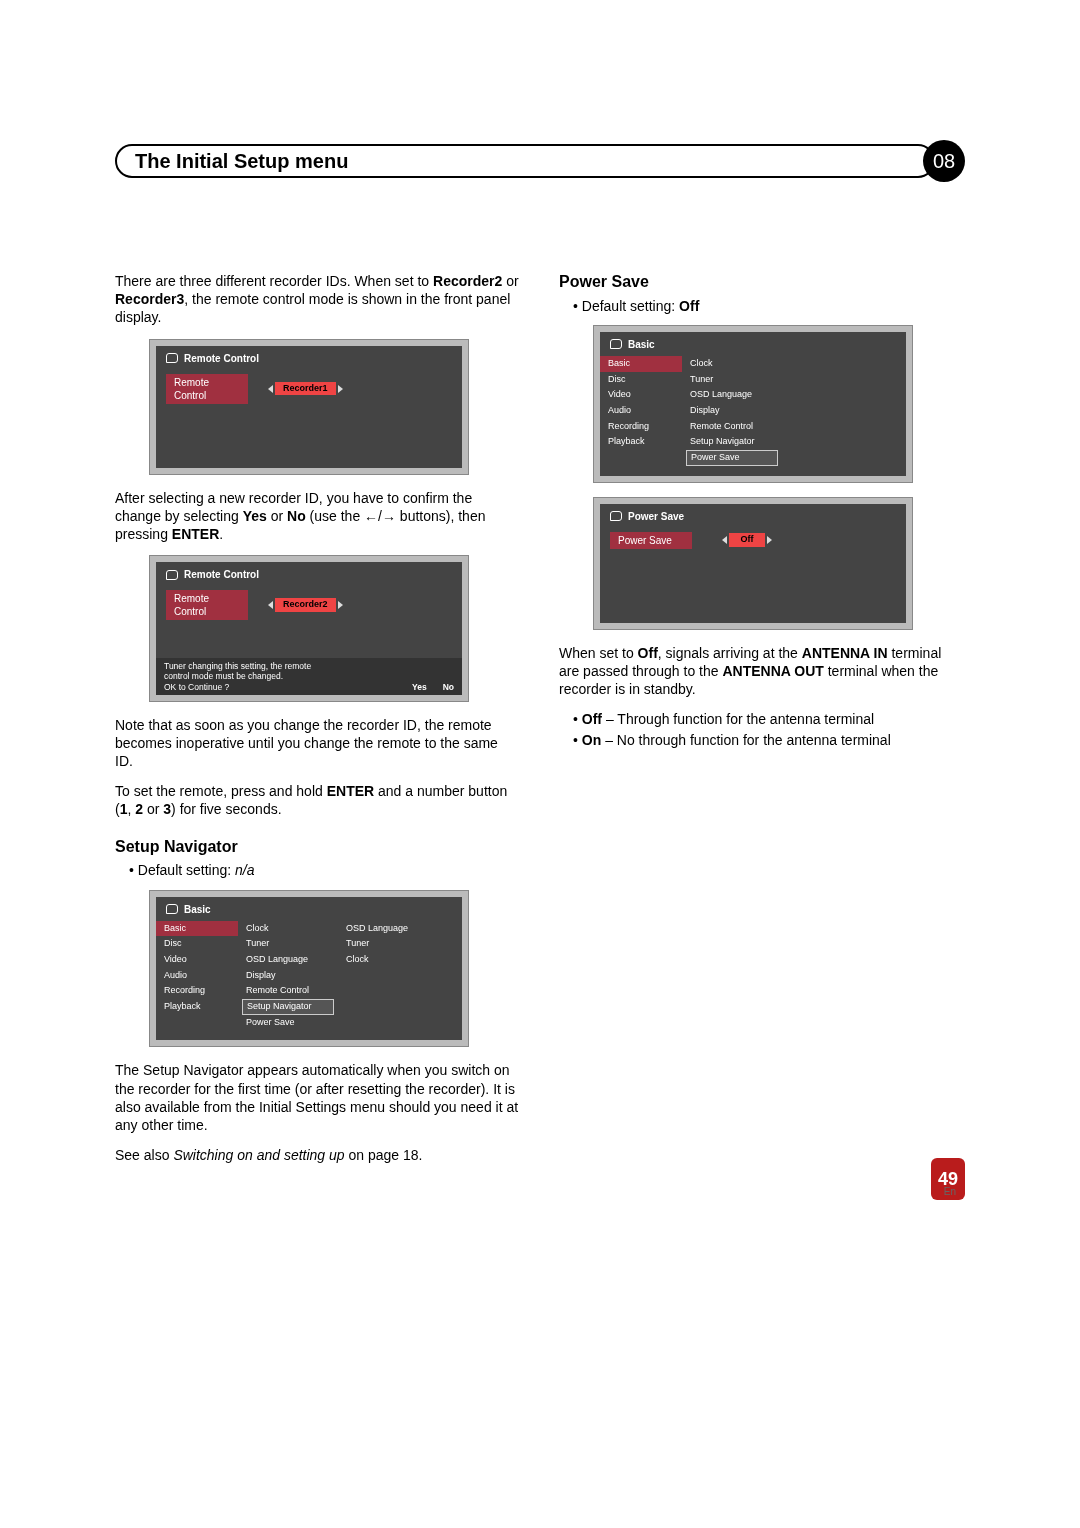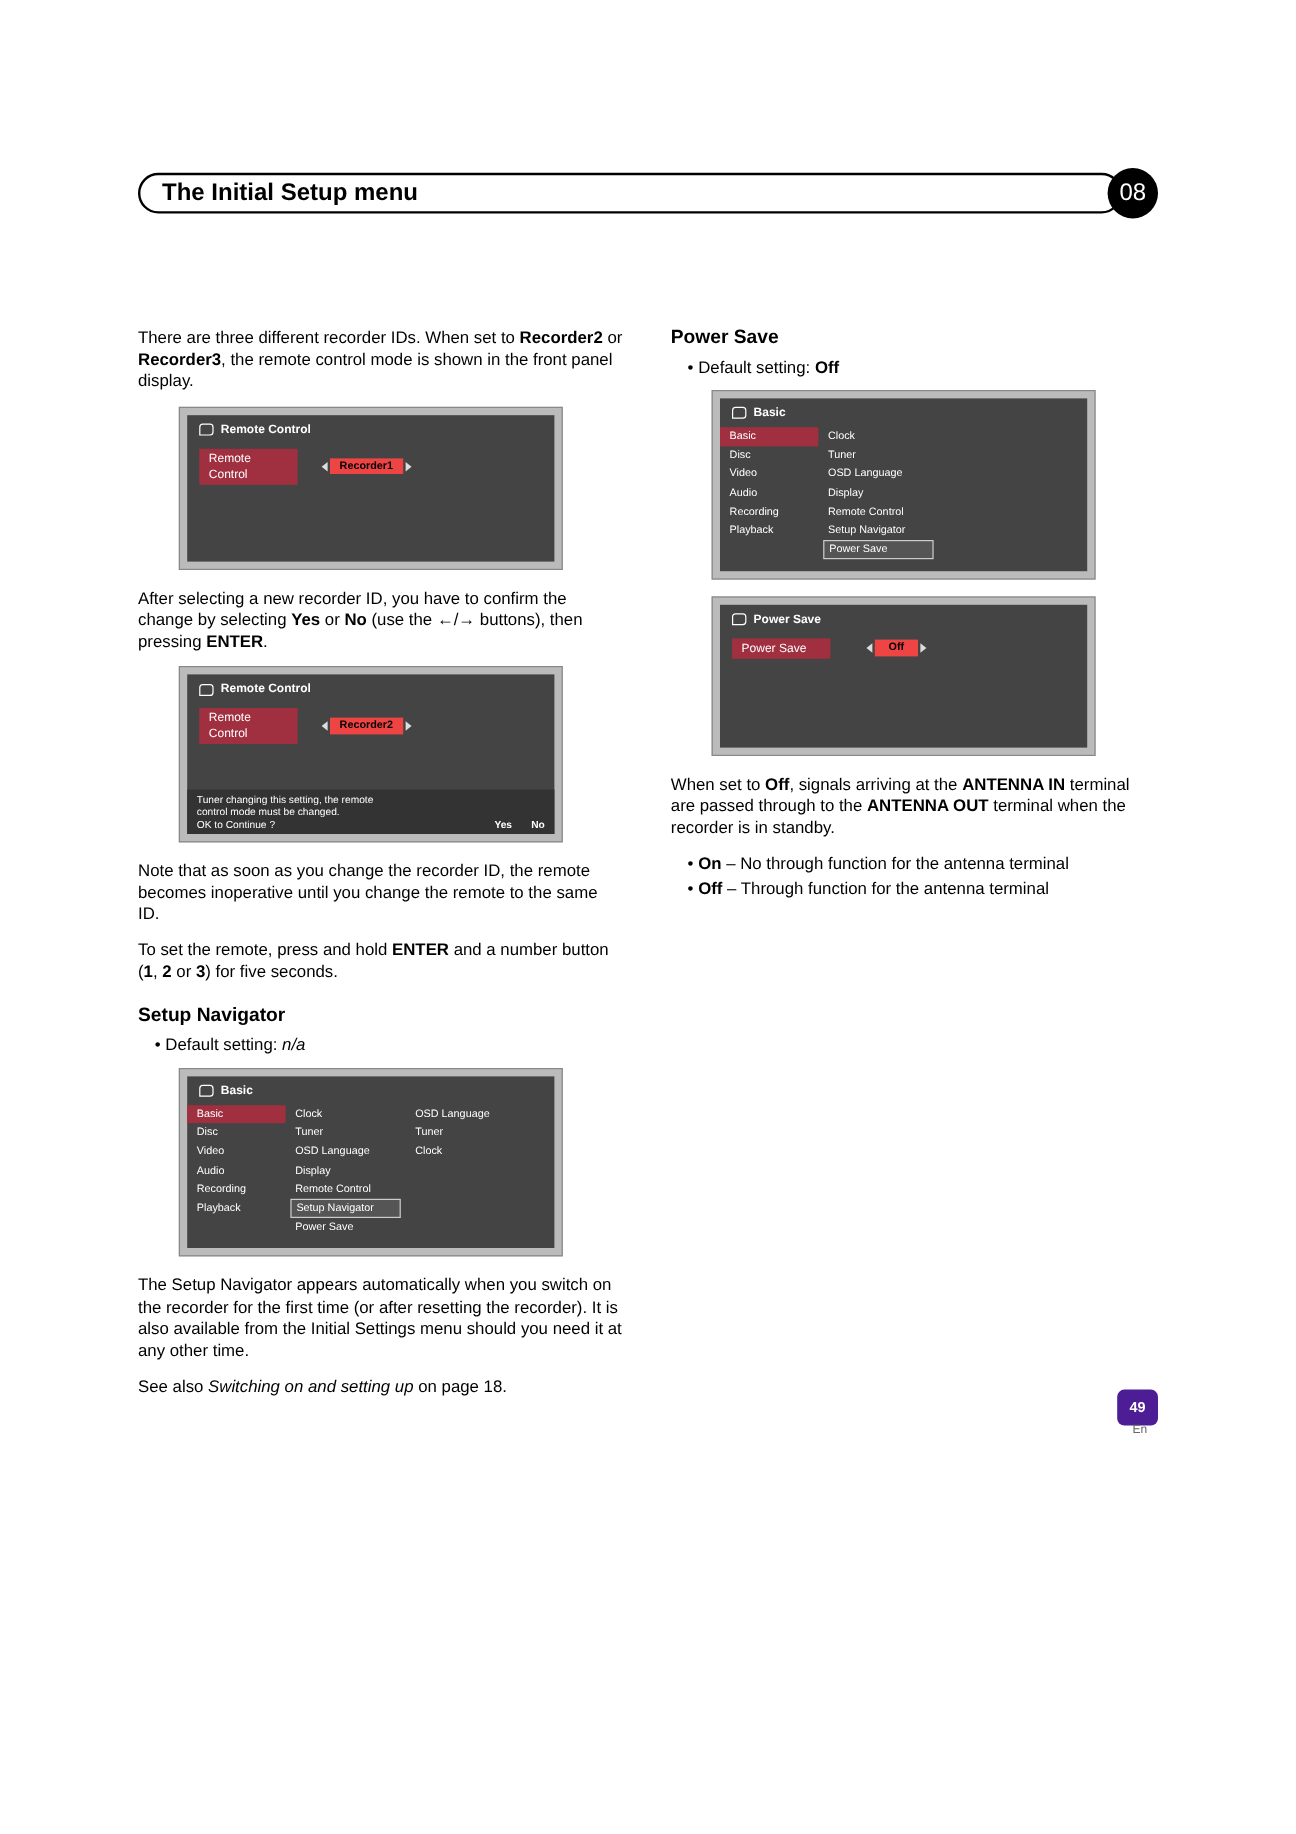--- a/index.html
+++ b/index.html
@@ -150,26 +150,26 @@
   }
   .osd-footer .yn { display: flex; gap: 16px; font-weight: bold; }
 
   .arrow-glyph { font-family: Arial; font-weight: bold; }
 
   .page-num-badge {
     position: absolute;
     right: 115px;
     top: 1158px;
     width: 34px;
-    height: 30px;
-    background: #4c1d95;
+    height: 42px;
+    background: #b91c1c;
     color: #fff;
     border-radius: 6px;
     font-weight: bold;
-    font-size: 12px;
+    font-size: 18px;
     display: flex;
     align-items: center;
     justify-content: center;
   }
   .page-lang {
     position: absolute;
     right: 124px;
     top: 1186px;
     font-size: 10px;
     color: #666;
@@ -347,22 +347,22 @@
           </div>
           <div style="height:60px"></div>
         </div>
       </div>
 
       <div class="para">
         <span>When set to </span><span class="bold">Off</span><span>, signals arriving at the </span><span class="bold">ANTENNA IN</span><span> terminal are passed through to the </span><span class="bold">ANTENNA OUT</span><span> terminal when the recorder is in standby.</span>
       </div>
 
       <ul>
+        <li><span class="bold">Off</span><span> – Through function for the antenna terminal</span></li>
         <li><span class="bold">On</span><span> – No through function for the antenna terminal</span></li>
-        <li><span class="bold">Off</span><span> – Through function for the antenna terminal</span></li>
       </ul>
 
     </div>
   </div>
 </div>
 
 <div class="page-num-badge">49</div>
 <div class="page-lang">En</div>
 
 </body></html>

